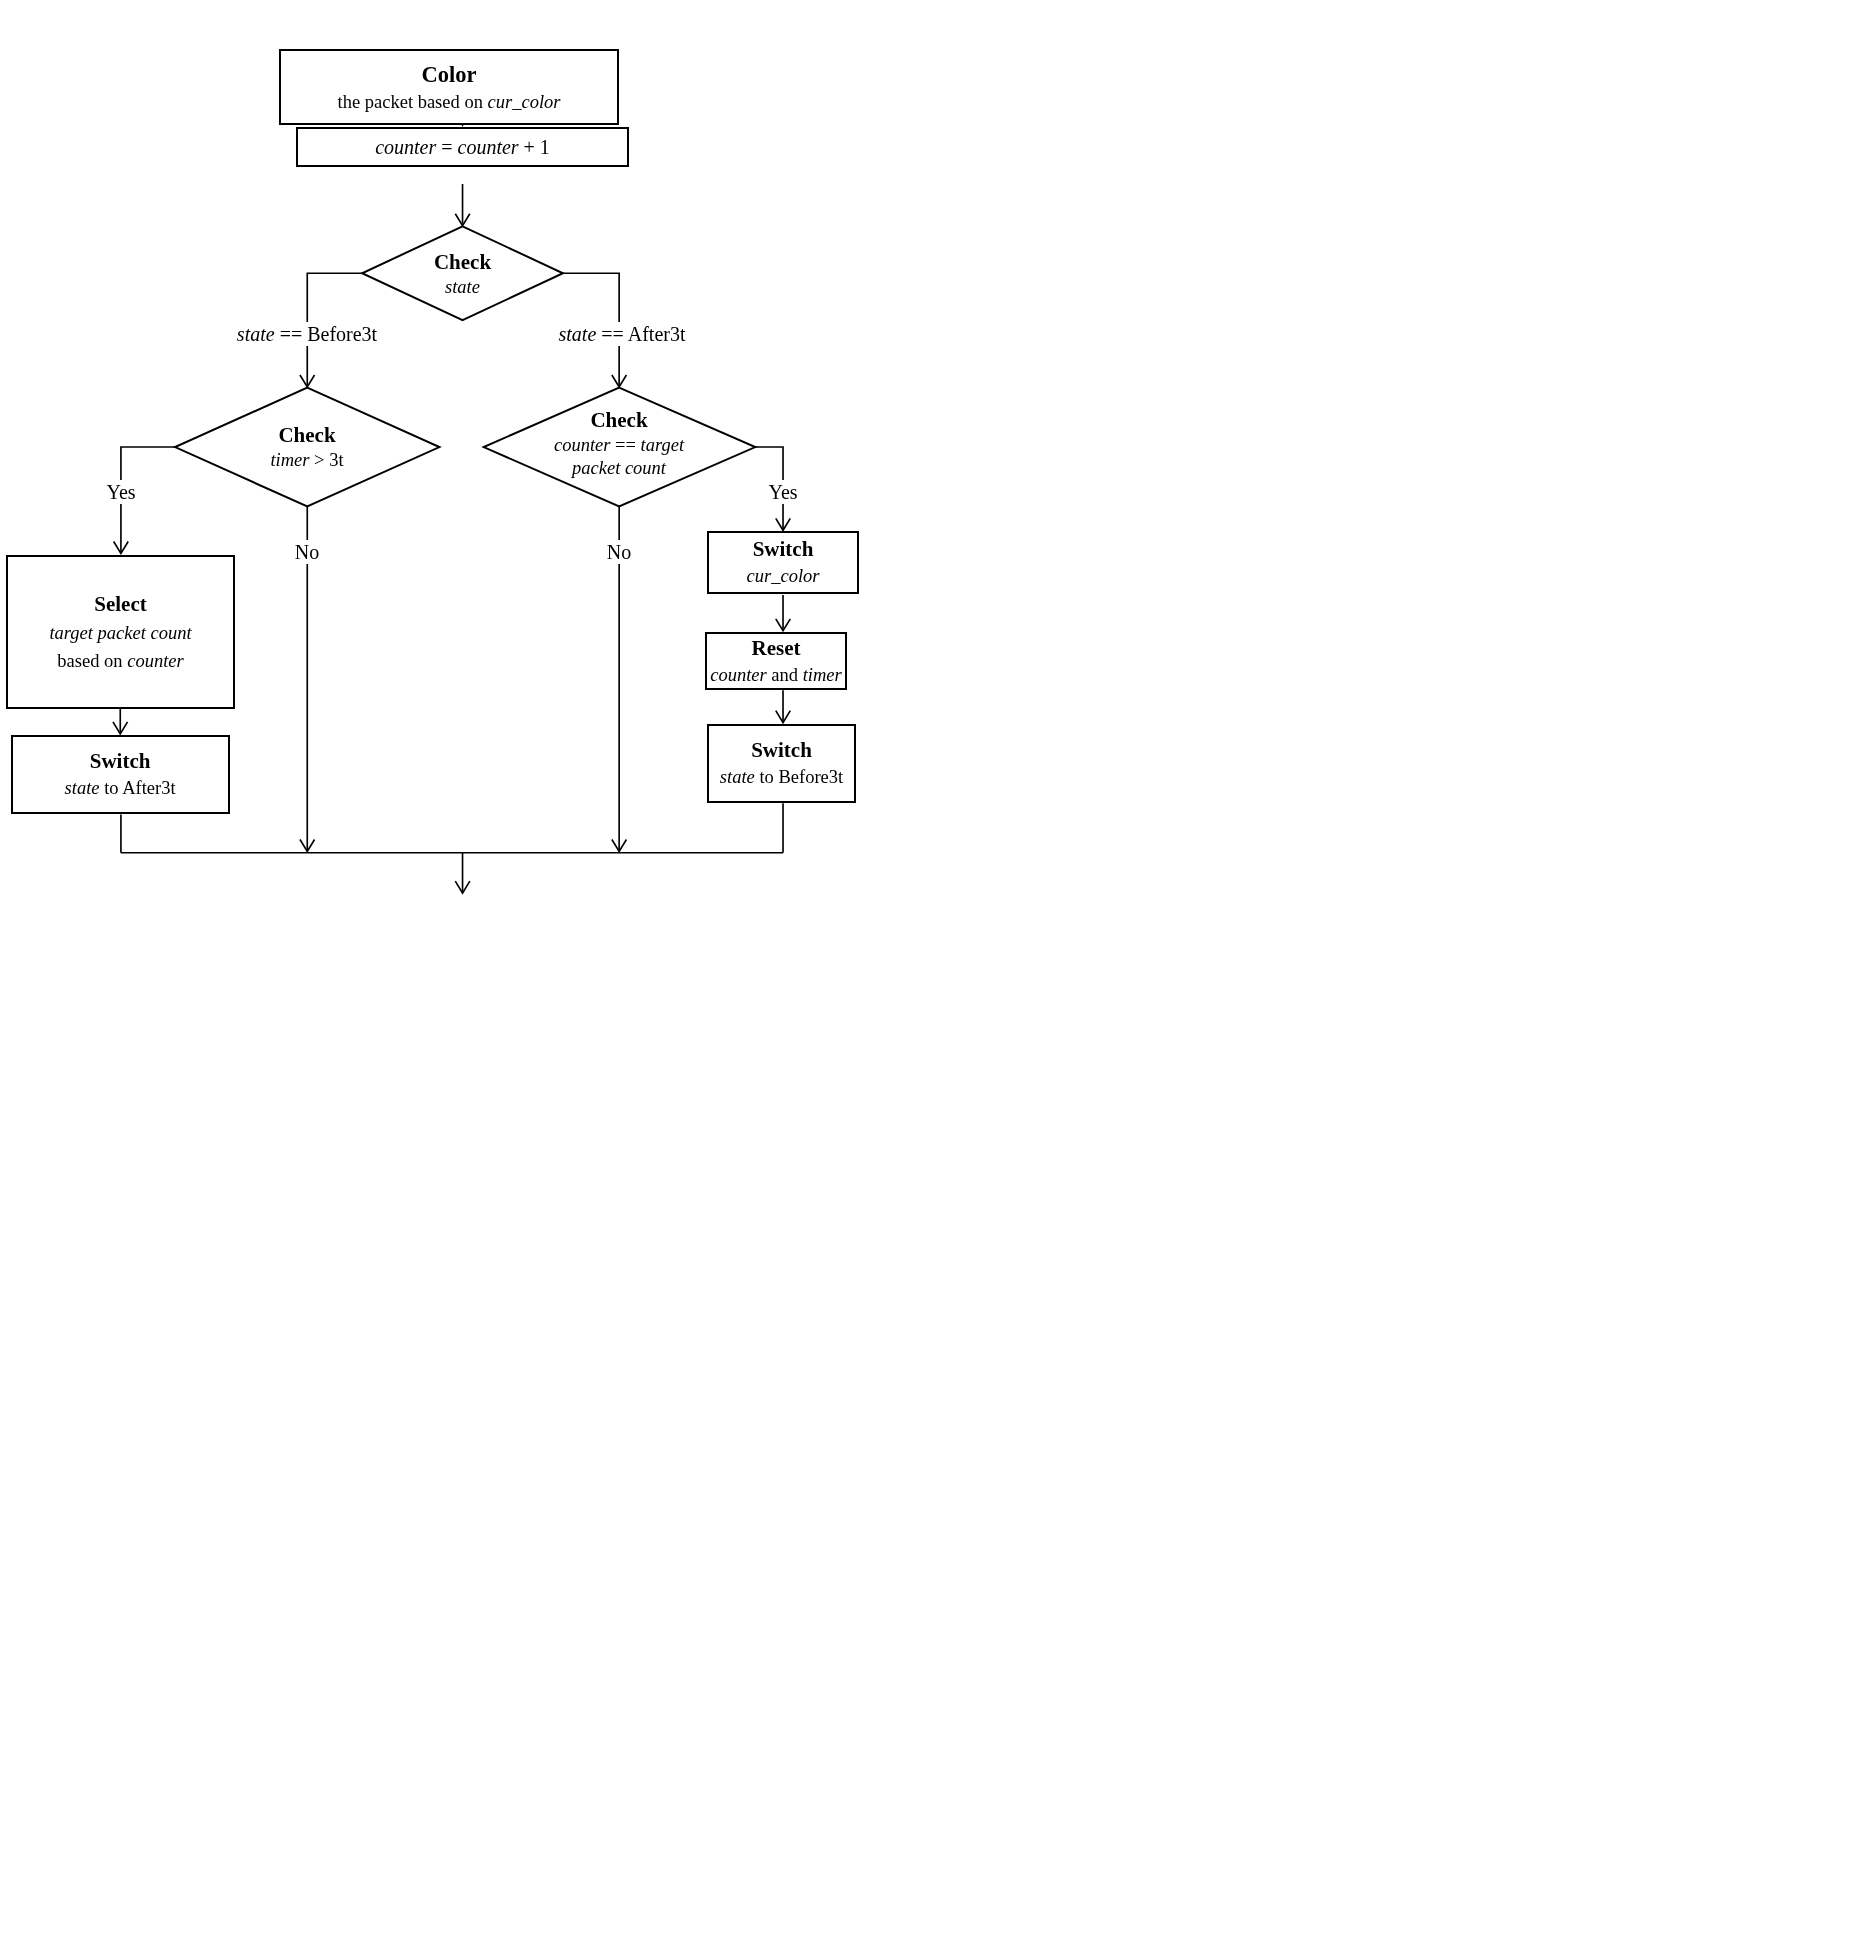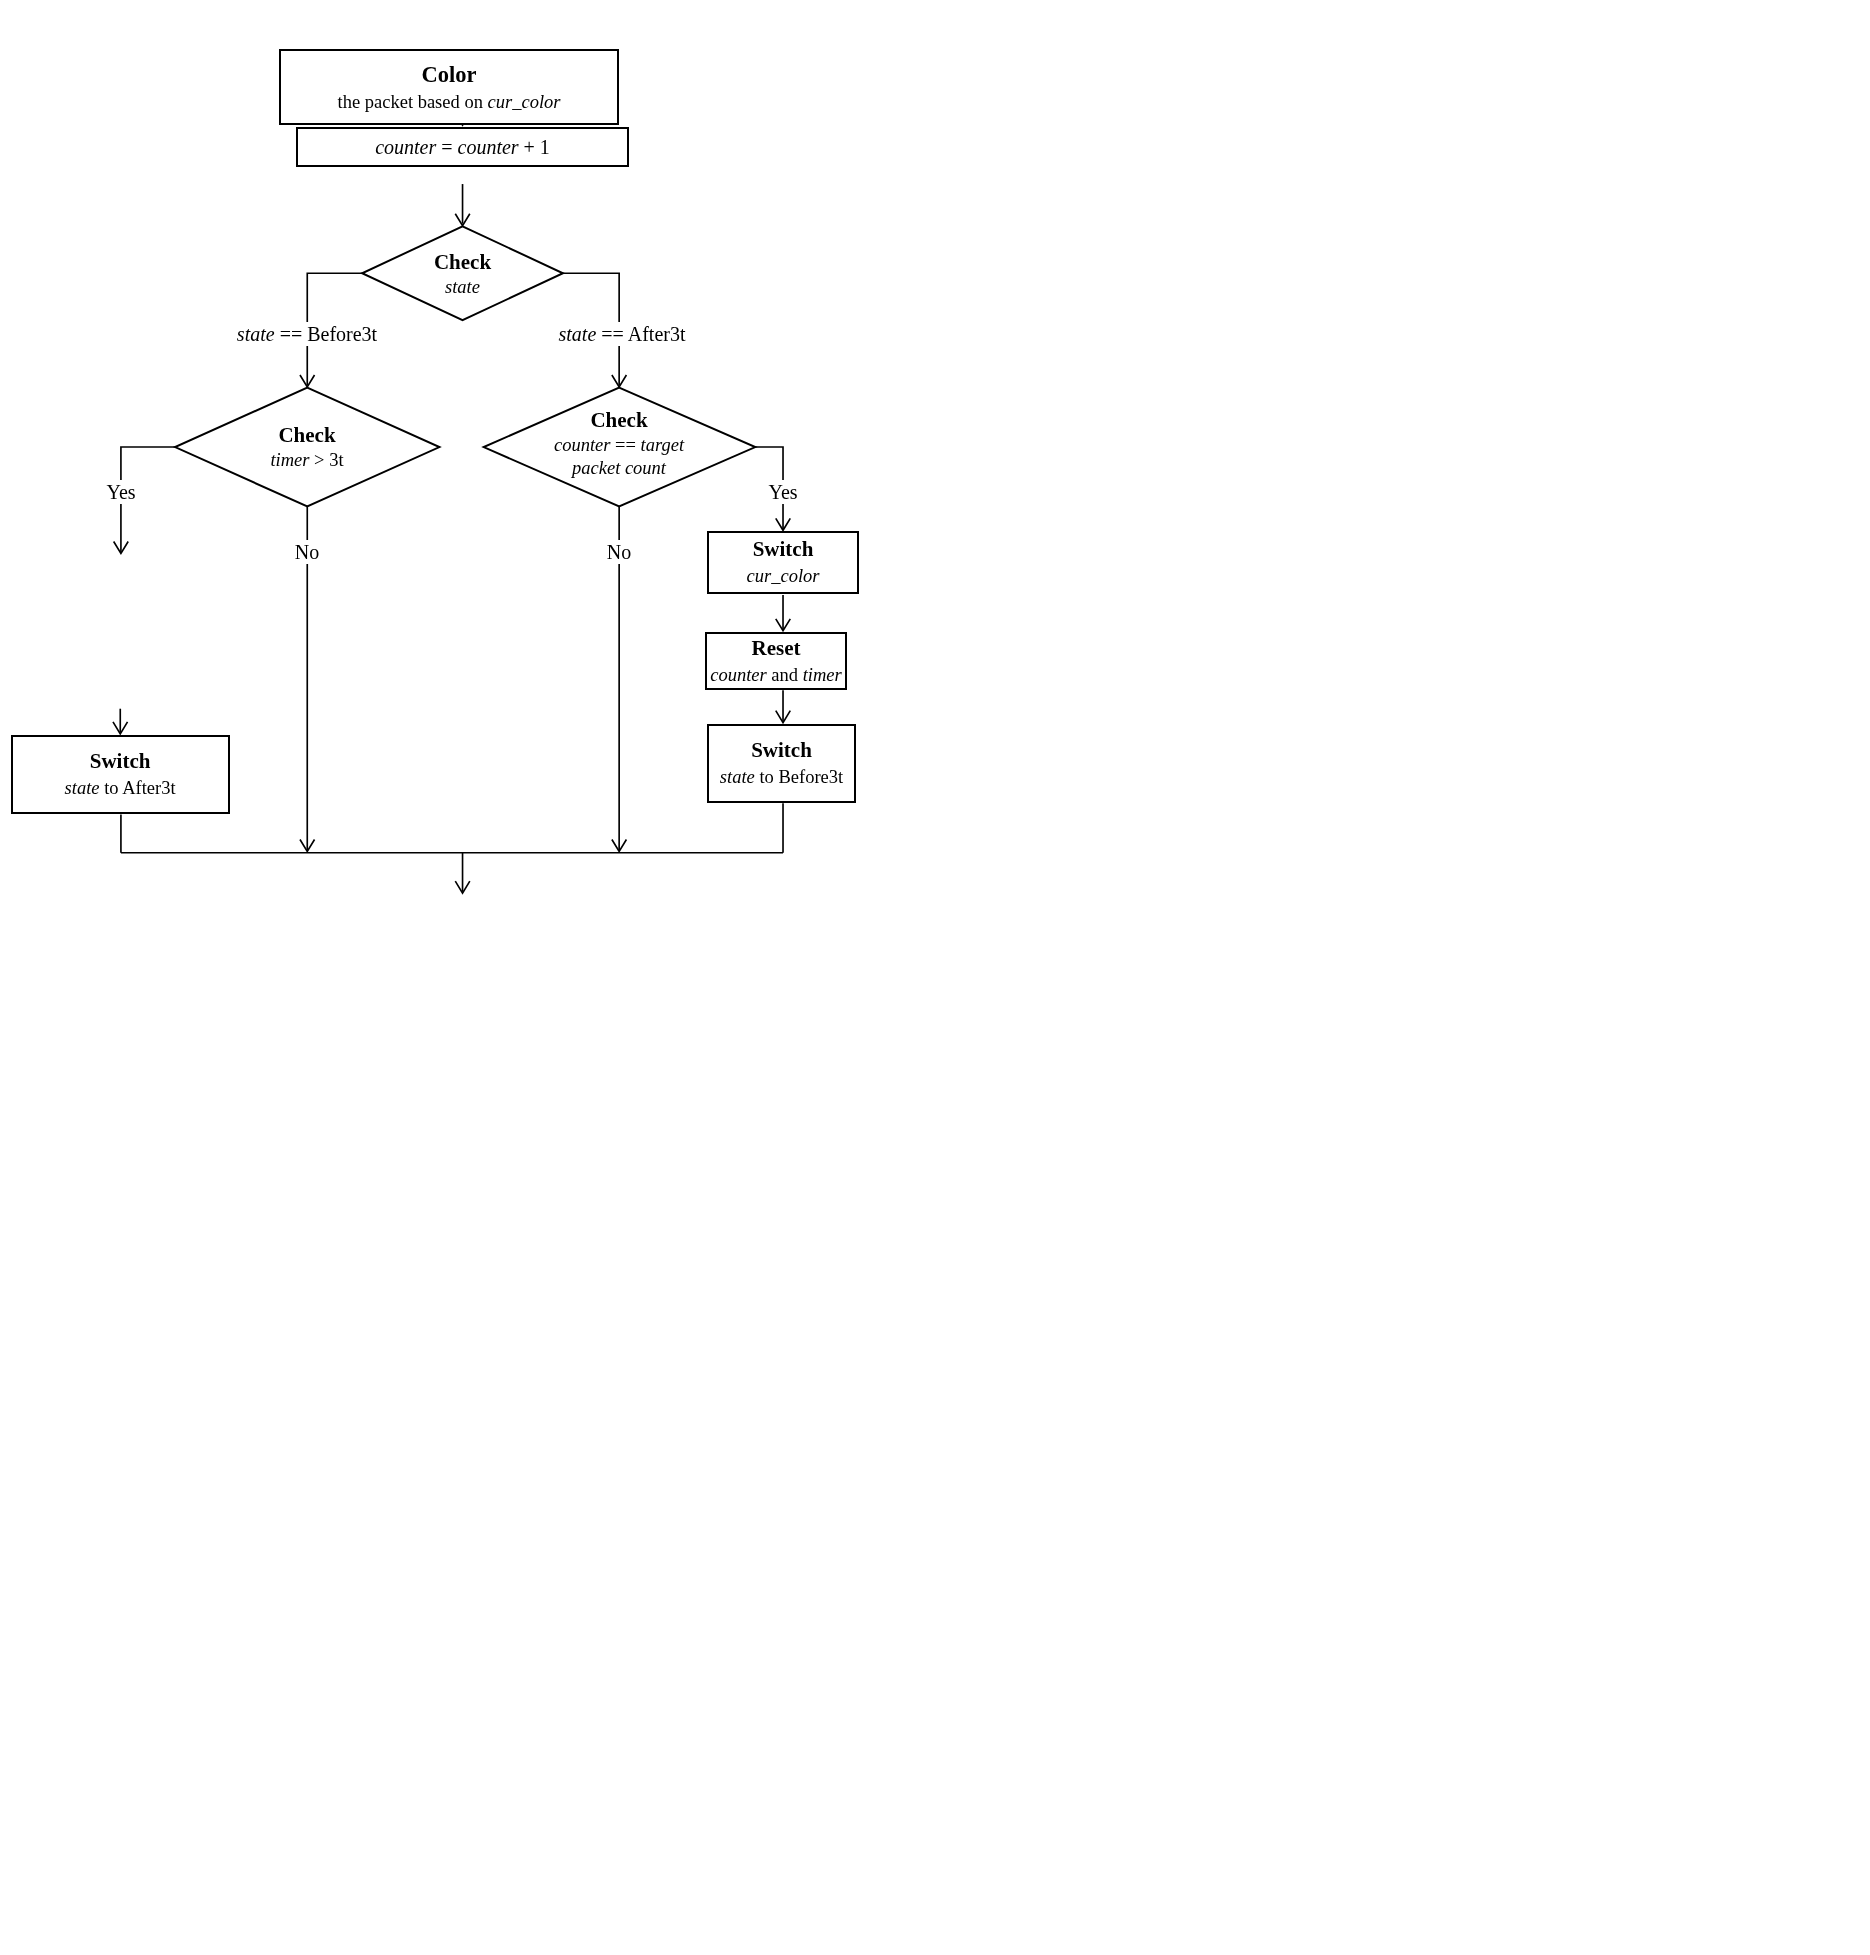--- a/index.html
+++ b/index.html
@@ -130,20 +130,25 @@
 
   <div class="node" id="n-color">
     <div class="node-title">Color</div>
     <div class="node-line"><span>the packet based on </span><i>cur_color</i></div>
   </div>
 
   <div class="node" id="n-counter">
     <div class="node-line"><i>counter</i><span> = </span><i>counter</i><span> + 1</span></div>
   </div>
 
+  <div class="node" id="n-select">
+    <div class="node-title">Select</div>
+    <div class="node-line"><i>target packet count</i></div>
+    <div class="node-line"><span>based on </span><i>counter</i></div>
+  </div>
 
   <div class="node" id="n-switch-after">
     <div class="node-title">Switch</div>
     <div class="node-line"><i>state</i><span> to After3t</span></div>
   </div>
 
   <div class="node" id="n-switch-color">
     <div class="node-title">Switch</div>
     <div class="node-line"><i>cur_color</i></div>
   </div>

